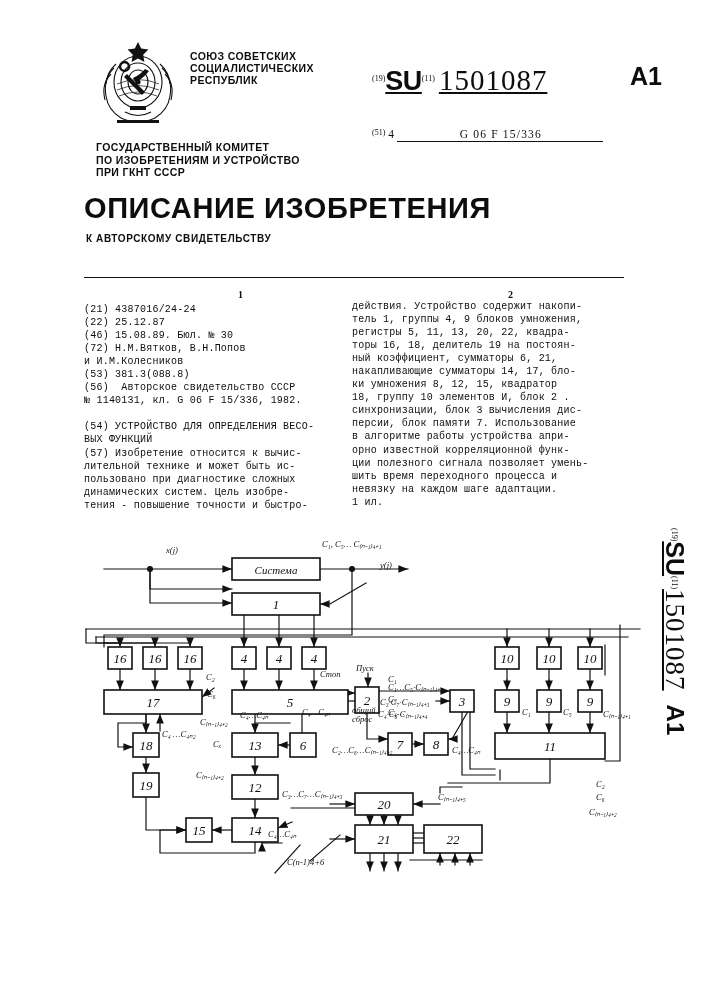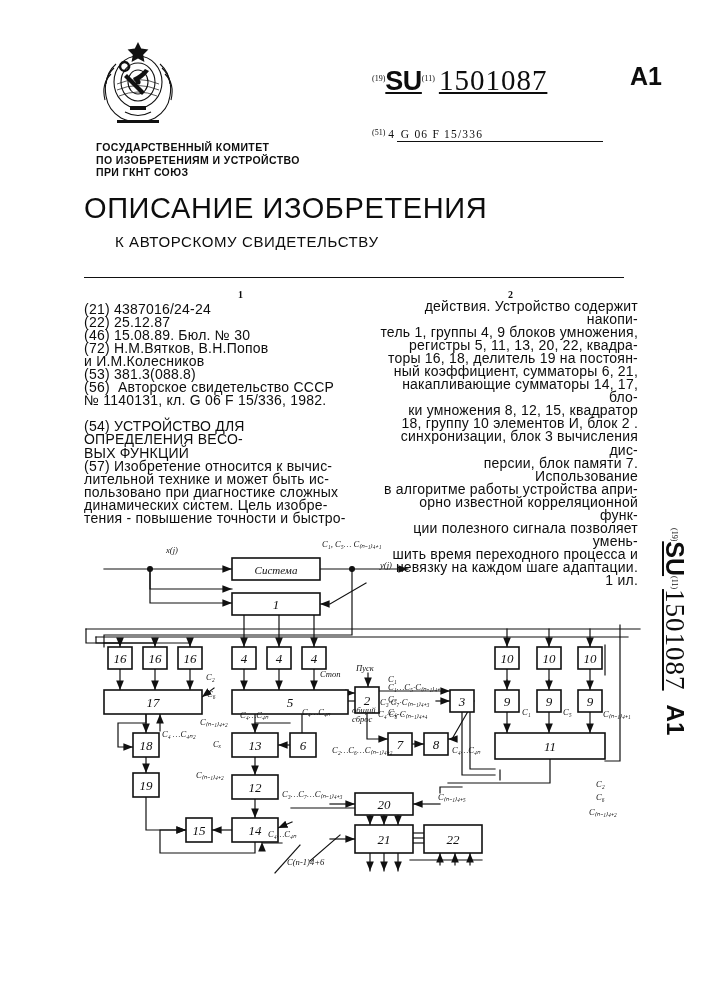--- a/index.html
+++ b/index.html
@@ -14,41 +14,41 @@
   .org{position:absolute;left:190px;top:50px;font-family:"Liberation Sans",sans-serif;
        font-size:10.5px;font-weight:bold;line-height:12.2px;letter-spacing:.4px;}
   .su-line{position:absolute;left:372px;top:64px;width:290px;}
   .su-line .nums{font-size:8px;vertical-align:9px;font-family:"Liberation Serif",serif;}
   .su-big{font-family:"Liberation Sans",sans-serif;font-weight:bold;font-size:27px;
           text-decoration:underline;letter-spacing:-.5px;}
   .su-num{font-family:"Liberation Serif",serif;font-size:29px;letter-spacing:1px;
           text-decoration:underline;}
   .su-a1{font-family:"Liberation Sans",sans-serif;font-weight:bold;font-size:25px;
          position:absolute;right:0;top:-2px;}
-  .ipc{position:absolute;left:372px;top:128px;font-size:11.5px;font-family:"Liberation Serif",serif;}
+  .ipc{position:absolute;left:372px;top:128px;font-size:11.5px;font-family:"Liberation Serif",serif;text-align:center;}
   .ipc .small{font-size:8px;vertical-align:3px;}
   .ipc u{text-decoration:none;border-bottom:1px solid #111;padding:0 2px 1px 4px;
          display:inline-block;min-width:200px;letter-spacing:1.2px;}
 
   .gov{position:absolute;left:96px;top:141px;font-family:"Liberation Sans",sans-serif;
        font-size:10.5px;font-weight:bold;line-height:12.6px;letter-spacing:.4px;}
 
   .title-main{position:absolute;left:84px;top:192px;font-family:"Liberation Sans",sans-serif;
-       font-weight:normal;font-size:29px;letter-spacing:.6px;}
+       font-weight:bold;font-size:29px;letter-spacing:.6px;}
   .title-sub{position:absolute;left:86px;top:233px;font-family:"Liberation Sans",sans-serif;
-       font-weight:normal;font-size:15px;letter-spacing:.6px;margin-left:29px;}
+       font-weight:bold;font-size:10px;letter-spacing:.6px;}
 
   .hrule{position:absolute;left:84px;top:277px;width:540px;height:1px;background:#111;}
 
   
   .colnum{position:absolute;font-family:"Liberation Serif",serif;font-size:10px;font-weight:bold;}
-  .col{position:absolute;font-family:Liberation Sans, sans-serif;font-size:14px;
+  .col{position:absolute;font-family:Liberation Mono, monospace;font-size:10px;
        line-height:13.05px;white-space:pre-wrap;letter-spacing:.22px;}
   #col-left{left:84px;top:303px;width:262px;}
-  #col-right{left:380px;top:300px;width:258px;text-align:right;}
+  #col-right{left:352px;top:300px;width:258px;}
 
   
   .fig{position:absolute;left:0;top:525px;width:707px;height:390px;}
   .fig svg{display:block;}
 
   
   .side{position:absolute;left:648px;top:528px;width:54px;height:345px;}
   .side-inner{position:absolute;left:-146px;top:146px;width:346px;height:54px;
      transform:rotate(90deg);transform-origin:center;
      display:flex;align-items:center;justify-content:flex-start;white-space:nowrap;}
@@ -89,37 +89,42 @@
         <path d="M33 68 h16 v4 h-16z"></path>
       </g>
       <g stroke="#111" stroke-width="0.7" fill="none">
         <path d="M20 46 q21 -9 42 0"></path>
           <path d="M20 52 q21 -9 42 0"></path>
         <path d="M22 58 q19 -8 38 0"></path>
       </g>
     </svg>
   </div>
 
+  <div class="org">
+    <div>СОЮЗ СОВЕТСКИХ</div>
+    <div>СОЦИАЛИСТИЧЕСКИХ</div>
+    <div>РЕСПУБЛИК</div>
+  </div>
 
   <div class="su-line">
     <span class="nums">(19)</span><span class="su-big">SU</span><span class="nums">(11)</span>
     <span class="su-num">1501087</span>
     <span class="su-a1">A1</span>
   </div>
 
   <div class="ipc">
     <span class="small">(51)</span>
     <span>4</span>
     <u>G 06 F 15/336</u>
   </div>
 
   <div class="gov">
     <div>ГОСУДАРСТВЕННЫЙ КОМИТЕТ</div>
     <div>ПО ИЗОБРЕТЕНИЯМ И УСТРОЙСТВО</div>
-    <div>ПРИ ГКНТ СОЮЗ</div>
+    <div>ПРИ ГКНТ СССР</div>
   </div>
 
   <div class="title-main">ОПИСАНИЕ ИЗОБРЕТЕНИЯ</div>
   <div class="title-sub">К АВТОРСКОМУ СВИДЕТЕЛЬСТВУ</div>
   <div class="hrule"></div>
 
   <div class="colnum" style="left:238px;top:289px;">1</div>
   <div class="colnum" style="left:508px;top:289px;">2</div>
 
   <div class="col" id="col-left">(21) 4387016/24-24

